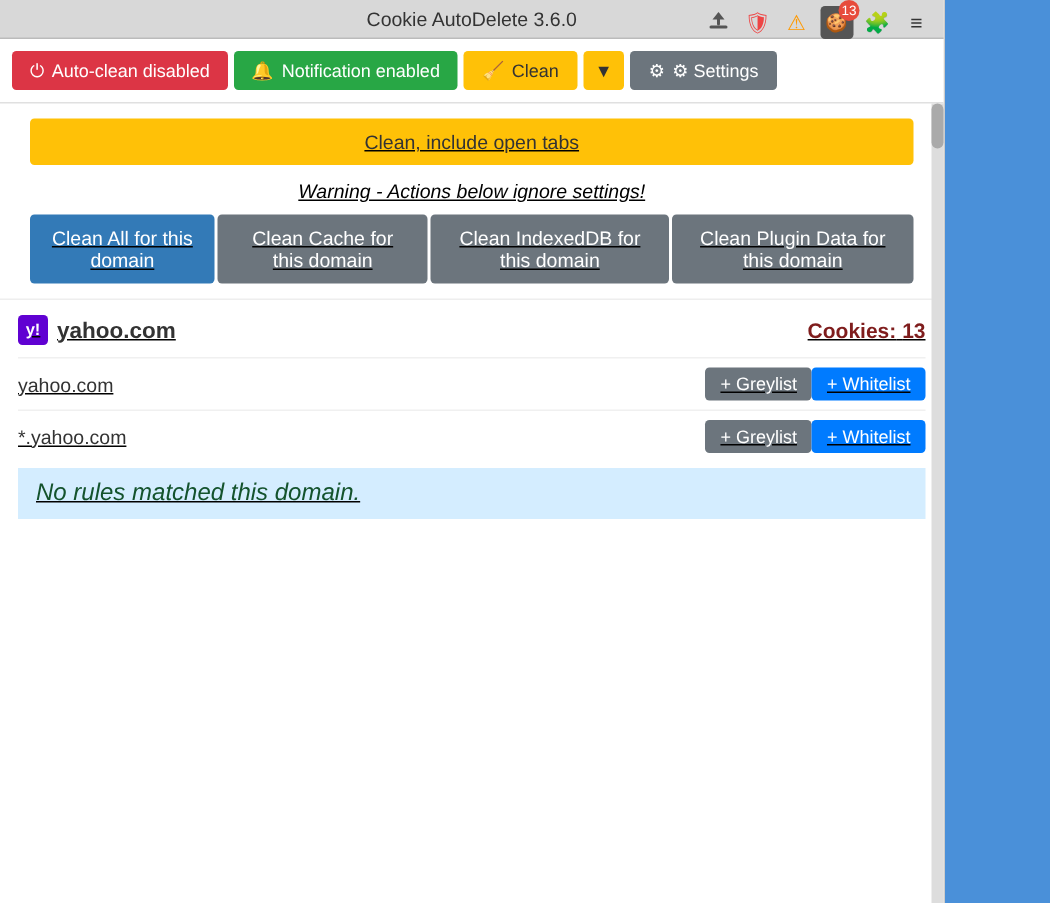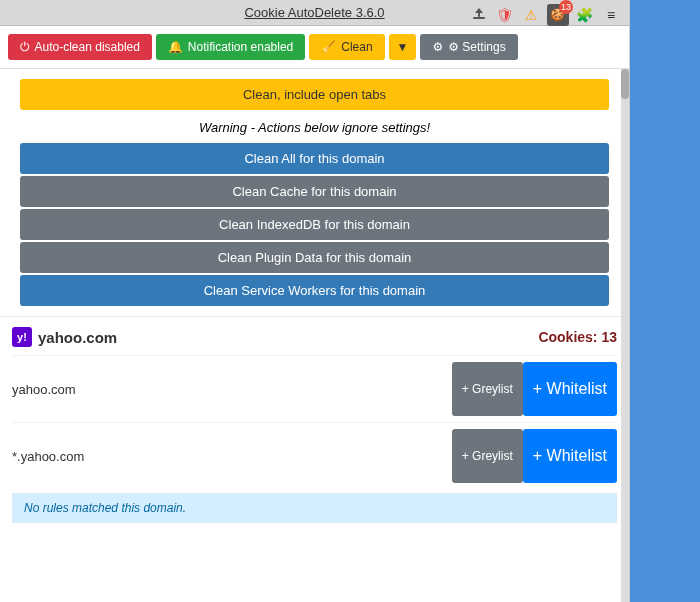--- a/index.html
+++ b/index.html
@@ -97,21 +97,21 @@
       text-align: center;
       color: #000000;
       font-size: 13px;
       font-style: italic;
       margin: 6px 0 8px 0;
       padding: 0 20px;
     }
 
     .action-buttons {
       display: flex;
-      flex-direction: column;
+      flex-direction: row;
       gap: 2px;
       margin: 0 20px;
     }
 
     .action-btn {
       padding: 8px 12px;
       border: none;
       border-radius: 3px;
       font-size: 13px;
       cursor: pointer;
@@ -199,45 +199,44 @@
       padding: 4px 10px;
       font-size: 12px;
       cursor: pointer;
     }
 
     .btn-whitelist {
       background: #007bff;
       color: #fff;
       border: none;
       border-radius: 3px;
-      padding: 18px 10px;
-      font-size: 16px;
+      padding: 4px 10px;
+      font-size: 12px;
       cursor: pointer;
       text-align: right;
     }
 
     .no-rules {
       background: #d4edff;
       padding: 8px 12px;
       font-style: italic;
-      color: #0369a1;
-      font-size: 12px;
+      color: #14532d;
+      font-size: 16px;
       margin-top: 4px;
     }
 
     
     .app-title-bar {
       background: #d8d8d8;
       padding: 5px 10px;
       font-size: 13px;
       text-align: center;
       color: #333;
       border-bottom: 1px solid #bbb;
       position: relative;
-      text-decoration: underline;
     }
 
     .top-icons {
       position: absolute;
       right: 8px;
       top: 4px;
       display: flex;
       gap: 6px;
       align-items: center;
     }
@@ -300,20 +299,21 @@
     .main-content-wrapper {
       display: flex;
       flex: 1;
       position: relative;
     }
 
     .main-scroll-area {
       flex: 1;
       overflow-y: auto;
       scrollbar-width: thin;
+      text-decoration: underline;
     }
   </style>
 </head>
 <body>
 
 <div class="main-panel">
 
   <div class="app-title-bar">
     <span>Cookie AutoDelete 3.6.0</span>
     <div class="top-icons">
@@ -373,23 +373,20 @@
           </button>
           <button class="action-btn action-btn-gray">
             <span>Clean Cache for this domain</span>
           </button>
           <button class="action-btn action-btn-gray">
             <span>Clean IndexedDB for this domain</span>
           </button>
           <button class="action-btn action-btn-gray">
             <span>Clean Plugin Data for this domain</span>
           </button>
-          <button class="action-btn action-btn-blue">
-            <span>Clean Service Workers for this domain</span>
-          </button>
         </div>
 
         <div class="domain-section">
           <div class="domain-header">
             <div class="domain-name-main">
               <div class="yahoo-icon">
                 <span>y!</span>
               </div>
               <span>yahoo.com</span>
             </div>

